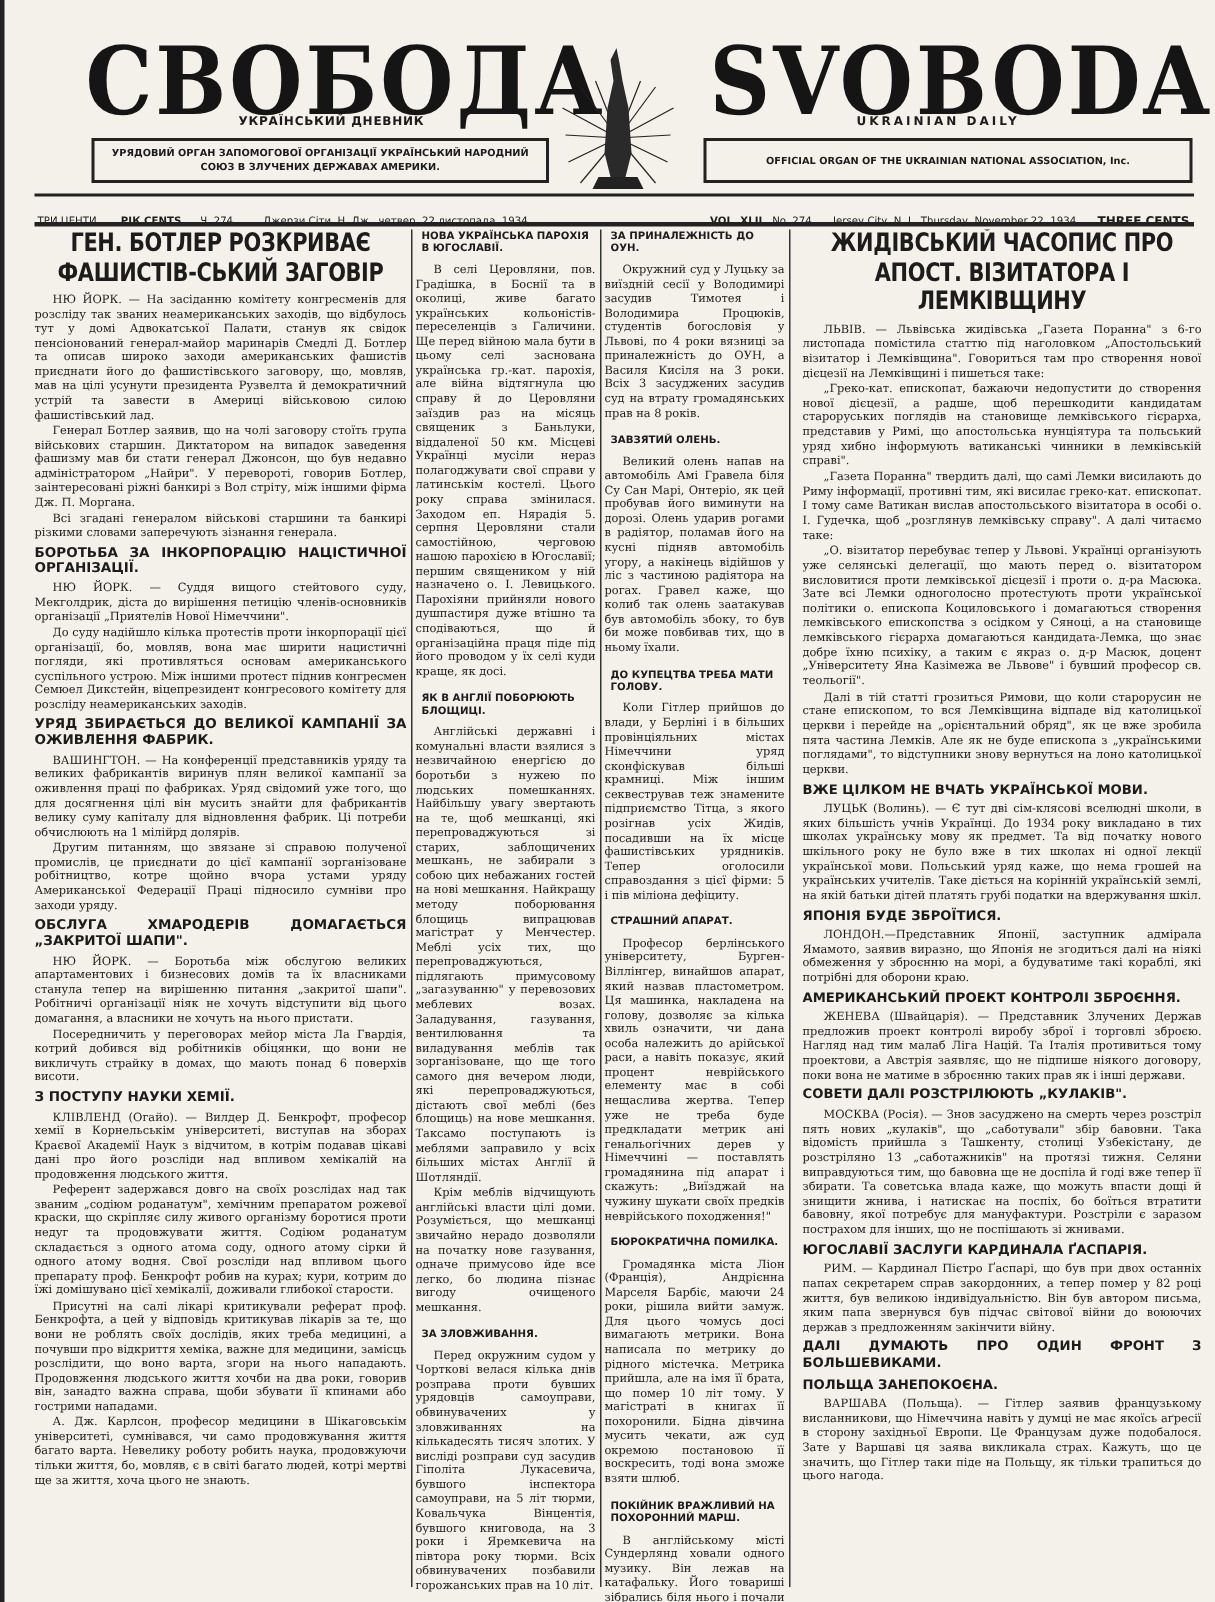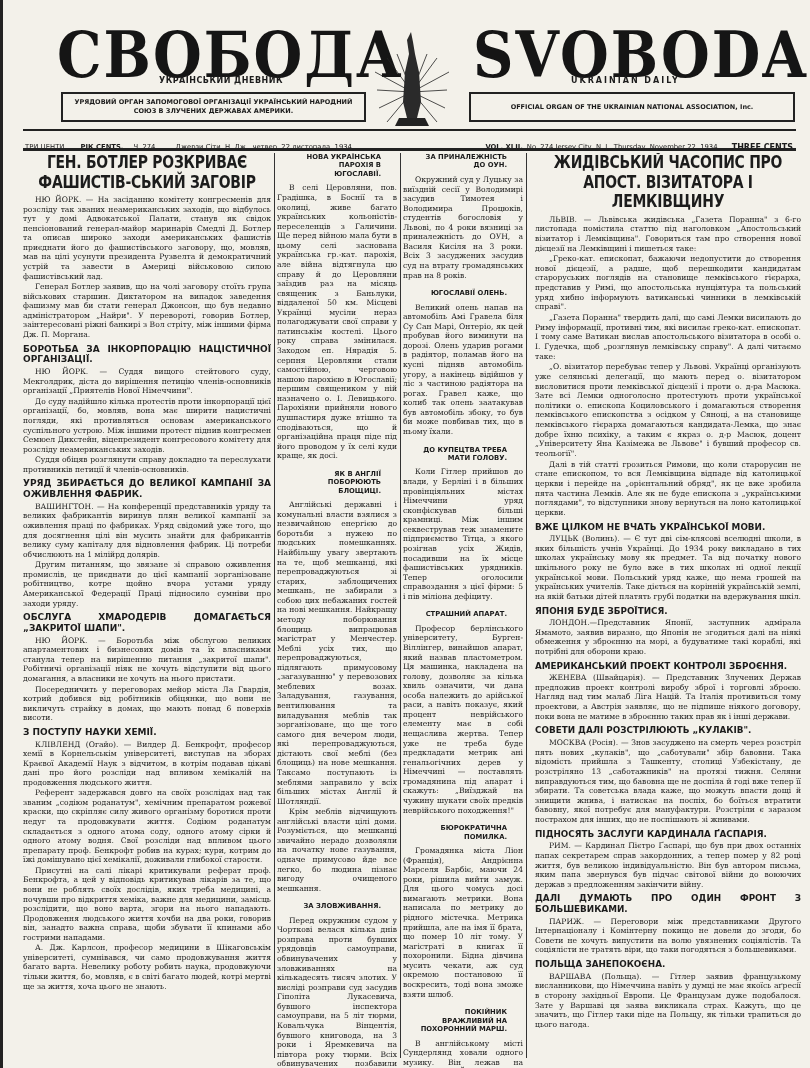--- a/index.html
+++ b/index.html
@@ -21,21 +21,21 @@
 .dateline{position:absolute;left:22px;right:14px;top:131px;height:32px;font-family:"DejaVu Sans",sans-serif;font-size:6.8px;display:flex;align-items:center}
 .rule-bot{position:absolute;left:20px;right:14px;top:148px;border-top:3px solid #222}
 .col{position:absolute;top:153px;font-size:7.6px;line-height:1.26;text-align:justify;overflow:hidden}
 .col p{text-indent:12px;margin-bottom:1px}
 .c1{left:20px;width:248px;height:915px}
 .c2{left:274px;width:120px;height:915px}
 .c3{left:400px;width:120px;height:915px}
 .vr{position:absolute;top:153px;width:0;border-left:1px solid #333;height:905px}
 .h-big{font-family:"DejaVu Sans",sans-serif;font-weight:bold;font-size:17px;line-height:1.15;text-align:center;transform:scaleX(.82);transform-origin:center;margin:0 -22px 3px -22px;letter-spacing:-.3px}
 .h-mid{font-family:"DejaVu Sans",sans-serif;font-weight:bold;font-size:9px;line-height:1.2;margin:4px 0 2px}
-.h-sm{font-family:"DejaVu Sans",sans-serif;font-weight:bold;font-size:6.8px;text-align:right;line-height:1.25;margin:9px 16px 5px}
+.h-sm{font-family:"DejaVu Sans",sans-serif;font-weight:bold;font-size:6.8px;text-align:left;line-height:1.25;margin:9px 4px 5px}
 .c2 .h-sm:first-child,.c3 .h-sm:first-child,.c4 .h-sm:first-child{margin-top:0}
 .right-wide{position:absolute;left:532px;top:153px;width:266px;height:915px;font-size:7.6px;line-height:1.27;text-align:justify;overflow:hidden}
 .right-wide p{text-indent:14px;margin-bottom:1px}
 .right-wide .h-big{font-size:17px;margin:0 -22px 3px -22px}
 .right-wide .h-mid{font-size:8.8px}
 </style>
 </head>
 <body>
 
 <div class="page">
@@ -68,37 +68,37 @@
   </div>
 
   <div class="rule-top"></div>
   <div class="dateline">
     <span style="margin-right:14px">ТРИ ЦЕНТИ.</span>
     <b style="margin-right:10px">РІК CENTS.</b>
     <span style="margin-right:18px">Ч. 274.</span>
     <span>Джерзи Сіти, Н. Дж., четвер, 22 листопада, 1934.</span>
     <span style="flex:1"></span>
     <b style="margin-right:4px">VOL. XLII.</b>
-    <span style="">No. 274.</span>
+    <span style="margin-right:12px">No. 274.</span>
     <span style="margin-right:12px">Jersey City, N. J., Thursday, November 22, 1934.</span>
     <b style="font-size:8px">THREE CENTS.</b>
   </div>
   <div class="rule-bot"></div>
 
   <div class="col c1">
     <div class="h-big">ГЕН. БОТЛЕР РОЗКРИВАЄ ФАШИСТІВ-СЬКИЙ ЗАГОВІР</div>
     <p>НЮ ЙОРК. — На засіданню комітету конгресменів для розсліду так званих неамериканських заходів, що відбулось тут у домі Адвокатської Палати, станув як свідок пенсіонований генерал-майор маринарів Смедлі Д. Ботлер та описав широко заходи американських фашистів приєднати його до фашистівського заговору, що, мовляв, мав на цілі усунути президента Рузвелта й демократичний устрій та завести в Америці військовою силою фашистівський лад.</p>
     <p>Генерал Ботлер заявив, що на чолі заговору стоїть група військових старшин. Диктатором на випадок заведення фашизму мав би стати генерал Джонсон, що був недавно адміністратором „Найри". У перевороті, говорив Ботлер, заінтересовані ріжні банкирі з Вол стріту, між іншими фірма Дж. П. Моргана.</p>
+    <p>Всі згадані генералом військові старшини та банкирі різкими словами заперечують зізнання генерала.</p>
     <div class="h-mid">БОРОТЬБА ЗА ІНКОРПОРАЦІЮ НАЦІСТИЧНОЇ ОРГАНІЗАЦІЇ.</div>
     <p>НЮ ЙОРК. — Суддя вищого стейтового суду, Мекголдрик, діста до вирішення петицію членів-основників організації „Приятелів Нової Німеччини".</p>
     <p>До суду надійшло кілька протестів проти інкорпорації цієї організації, бо, мовляв, вона має ширити нацистичні погляди, які противляться основам американського суспільного устрою. Між іншими протест піднив конгресмен Семюел Дикстейн, віцепрезидент конгресового комітету для розсліду неамериканських заходів.</p>
-    <p>Суддя обіцяв розглянути справу докладно та переслухати противників петиції й членів-основників.</p>
     <div class="h-mid">УРЯД ЗБИРАЄТЬСЯ ДО ВЕЛИКОЇ КАМПАНІЇ ЗА ОЖИВЛЕННЯ ФАБРИК.</div>
     <p>ВАШИНГТОН. — На конференції представників уряду та великих фабрикантів виринув плян великої кампанії за оживлення праці по фабриках. Уряд свідомий уже того, що для досягнення цілі він мусить знайти для фабрикантів велику суму капіталу для відновлення фабрик. Ці потреби обчислюють на 1 мілійрд долярів.</p>
-    <p>Другим питанням, що звязане зі справою оживлення промислів, це приєднати до цієї кампанії зорганізоване робітництво, котре щойно вчора устами уряду Американської Федерації Праці підносило сумніви про заходи уряду.</p>
+    <p>Другим питанням, що звязане зі справою полученої промислів, це приєднати до цієї кампанії зорганізоване робітництво, котре щойно вчора устами уряду Американської Федерації Праці підносило сумніви про заходи уряду.</p>
     <div class="h-mid">ОБСЛУГА ХМАРОДЕРІВ ДОМАГАЄТЬСЯ „ЗАКРИТОЇ ШАПИ".</div>
     <p>НЮ ЙОРК. — Боротьба між обслугою великих апартаментових і бизнесових домів та їх власниками станула тепер на вирішенню питання „закритої шапи". Робітничі організації ніяк не хочуть відступити від цього домагання, а власники не хочуть на нього пристати.</p>
     <p>Посередничить у переговорах мейор міста Ла Гвардія, котрий добився від робітників обіцянки, що вони не викличуть страйку в домах, що мають понад 6 поверхів висоти.</p>
     <div class="h-mid">З ПОСТУПУ НАУКИ ХЕМІЇ.</div>
     <p>КЛІВЛЕНД (Огайо). — Вилдер Д. Бенкрофт, професор хемії в Корнельськім університеті, виступав на зборах Краєвої Академії Наук з відчитом, в котрім подавав цікаві дані про його розсліди над впливом хемікалій на продовження людського життя.</p>
     <p>Референт задержався довго на своїх розслідах над так званим „содіюм роданатум", хемічним препаратом рожевої краски, що скріпляє силу живого організму боротися проти недуг та продовжувати життя. Содіюм роданатум складається з одного атома соду, одного атому сірки й одного атому водня. Свої розсліди над впливом цього препарату проф. Бенкрофт робив на курах; кури, котрим до їжі домішувано цієї хемікалії, доживали глибокої старости.</p>
     <p>Присутні на салі лікарі критикували реферат проф. Бенкрофта, а цей у відповідь критикував лікарів за те, що вони не роблять своїх дослідів, яких треба медицині, а почувши про відкриття хеміка, важне для медицини, замісць розслідити, що воно варта, згори на нього нападають. Продовження людського життя хочби на два роки, говорив він, занадто важна справа, щоби збувати її кпинами або гострими нападами.</p>
     <p>А. Дж. Карлсон, професор медицини в Шікаговськім університеті, сумнівався, чи само продовжування життя багато варта. Невелику роботу робить наука, продовжуючи тільки життя, бо, мовляв, є в світі багато людей, котрі мертві ще за життя, хоча цього не знають.</p>
   </div>
   <div class="vr" style="left:271px"></div>
@@ -111,21 +111,21 @@
     <p>Крім меблів відчищують англійські власти цілі доми. Розуміється, що мешканці звичайно нерадо дозволяли на початку нове газування, одначе примусово йде все легко, бо людина пізнає вигоду очищеного мешкання.</p>
     <div class="h-sm">ЗА ЗЛОВЖИВАННЯ.</div>
     <p>Перед окружним судом у Чорткові велася кілька днів розправа проти бувших урядовців самоуправи, обвинувачених у зловживаннях на кількадесять тисяч злотих. У висліді розправи суд засудив Гіполіта Лукасевича, бувшого інспектора самоуправи, на 5 літ тюрми, Ковальчука Вінцентія, бувшого книговода, на 3 роки і Яремкевича на півтора року тюрми. Всіх обвинувачених позбавили горожанських прав на 10 літ.</p>
 
   </div>
   <div class="vr" style="left:397px"></div>
 
   <div class="col c3">
     <div class="h-sm">ЗА ПРИНАЛЕЖНІСТЬ ДО ОУН.</div>
     <p>Окружний суд у Луцьку за виїздній сесії у Володимирі засудив Тимотея і Володимира Процюків, студентів богословія у Львові, по 4 роки вязниці за приналежність до ОУН, а Василя Кисіля на 3 роки. Всіх 3 засуджених засудив суд на втрату громадянських прав на 8 років.</p>
-    <div class="h-sm">ЮГОСЛАВІЇ ОЛЕНЬ.</div>
+    <div class="h-sm">ЗАВЗЯТИЙ ОЛЕНЬ.</div>
     <p>Великий олень напав на автомобіль Амі Гравела біля Су Сан Марі, Онтеріо, як цей пробував його виминути на дорозі. Олень ударив рогами в радіятор, поламав його на кусні підняв автомобіль угору, а накінець відійшов у ліс з частиною радіятора на рогах. Гравел каже, що колиб так олень заатакував був автомобіль збоку, то був би може повбивав тих, що в ньому їхали.</p>
     <div class="h-sm">ДО КУПЕЦТВА ТРЕБА МАТИ ГОЛОВУ.</div>
     <p>Коли Гітлер прийшов до влади, у Берліні і в більших провінціяльних містах Німеччини уряд сконфіскував більші крамниці. Між іншим секвестрував теж знамените підприємство Тітца, з якого розігнав усіх Жидів, посадивши на їх місце фашистівських урядників. Тепер оголосили справоздання з цієї фірми: 5 і пів міліона дефіциту.</p>
     <div class="h-sm">СТРАШНИЙ АПАРАТ.</div>
     <p>Професор берлінського університету, Бурген-Віллінгер, винайшов апарат, який назвав пластометром. Ця машинка, накладена на голову, дозволяє за кілька хвиль означити, чи дана особа належить до арійської раси, а навіть показує, який процент неврійського елементу має в собі нещаслива жертва. Тепер уже не треба буде предкладати метрик ані генальогічних дерев у Німеччині — поставлять громадянина під апарат і скажуть: „Виїзджай на чужину шукати своїх предків неврійського походження!"</p>
     <div class="h-sm">БЮРОКРАТИЧНА ПОМИЛКА.</div>
     <p>Громадянка міста Ліон (Франція), Андрієнна Марселя Барбіє, маючи 24 роки, рішила вийти замуж. Для цього чомусь досі вимагають метрики. Вона написала по метрику до рідного містечка. Метрика прийшла, але на імя її брата, що помер 10 літ тому. У магістраті в книгах її похоронили. Бідна дівчина мусить чекати, аж суд окремою постановою її воскресить, тоді вона зможе взяти шлюб.</p>
     <div class="h-sm">ПОКІЙНИК ВРАЖЛИВИЙ НА ПОХОРОННИЙ МАРШ.</div>
     <p>В англійському місті Сундерлянд ховали одного музику. Він лежав на катафальку. Його товариші зібрались біля нього і почали грати похоронний марш на вічну його дорогу. Тоді почули, що щось починає хропіти. Покійник прокинувся, бо спав летаргічним сном. Його відвезли до шпиталю і там він скоро очуняв. Якби не музикальні приятелі, поховалиб його живцем.</p>
 
@@ -150,20 +150,19 @@
     <p>„О. візитатор перебуває тепер у Львові. Українці організують уже селянські делегації, що мають перед о. візитатором висловитися проти лемківської дієцезії і проти о. д-ра Масюка. Зате всі Лемки одноголосно протестують проти української політики о. епископа Коциловського і домагаються створення лемківського епископства з осідком у Сяноці, а на становище лемківського гієрарха домагаються кандидата-Лемка, що знає добре їхню психіку, а таким є якраз о. д-р Масюк, доцент „Університету Яна Казімежа ве Львове" і бувший професор св. теольогії".</p>
     <p>Далі в тій статті грозиться Римови, що коли старорусин не стане епископом, то вся Лемківщина відпаде від католицької церкви і перейде на „орієнтальний обряд", як це вже зробила пята частина Лемків. Але як не буде епископа з „українськими поглядами", то відступники знову вернуться на лоно католицької церкви.</p>
     <div class="h-mid">ВЖЕ ЦІЛКОМ НЕ ВЧАТЬ УКРАЇНСЬКОЇ МОВИ.</div>
     <p>ЛУЦЬК (Волинь). — Є тут дві сім-клясові вселюдні школи, в яких більшість учнів Українці. До 1934 року викладано в тих школах українську мову як предмет. Та від початку нового шкільного року не було вже в тих школах ні одної лекції української мови. Польський уряд каже, що нема грошей на українських учителів. Таке діється на корінній українській землі, на якій батьки дітей платять грубі податки на вдержування шкіл.</p>
     <div class="h-mid">ЯПОНІЯ БУДЕ ЗБРОЇТИСЯ.</div>
     <p>ЛОНДОН.—Представник Японії, заступник адмірала Ямамото, заявив виразно, що Японія не згодиться далі на ніякі обмеження у зброєнню на морі, а будуватиме такі кораблі, які потрібні для оборони краю.</p>
     <div class="h-mid">АМЕРИКАНСЬКИЙ ПРОЕКТ КОНТРОЛІ ЗБРОЄННЯ.</div>
     <p>ЖЕНЕВА (Швайцарія). — Представник Злучених Держав предложив проект контролі виробу зброї і торговлі зброєю. Нагляд над тим малаб Ліга Націй. Та Італія противиться тому проектови, а Австрія заявляє, що не підпише ніякого договору, поки вона не матиме в зброєнню таких прав як і інші держави.</p>
     <div class="h-mid">СОВЕТИ ДАЛІ РОЗСТРІЛЮЮТЬ „КУЛАКІВ".</div>
     <p>МОСКВА (Росія). — Знов засуджено на смерть через розстріл пять нових „кулаків", що „саботували" збір бавовни. Така відомість прийшла з Ташкенту, столиці Узбекістану, де розстріляно 13 „саботажників" на протязі тижня. Селяни виправдуються тим, що бавовна ще не доспіла й годі вже тепер її збирати. Та советська влада каже, що можуть впасти дощі й знищити жнива, і натискає на поспіх, бо боїться втратити бавовну, якої потребує для мануфактури. Розстріли є заразом пострахом для інших, що не поспішають зі жнивами.</p>
-    <div class="h-mid">ПІДНОСЯТЬ ЗАСЛУГИ КАРДИНАЛА ҐАСПАРІЯ.</div>
+    <div class="h-mid">ЮГОСЛАВІЇ ЗАСЛУГИ КАРДИНАЛА ҐАСПАРІЯ.</div>
     <p>РИМ. — Кардинал Пієтро Ґаспарі, що був при двох останніх папах секретарем справ закордонних, а тепер помер у 82 році життя, був великою індивідуальністю. Він був автором письма, яким папа звернувся був підчас світової війни до воюючих держав з предложенням закінчити війну.</p>
     <div class="h-mid">ДАЛІ ДУМАЮТЬ ПРО ОДИН ФРОНТ З БОЛЬШЕВИКАМИ.</div>
-    <p>ПАРИЖ. — Переговори між представниками Другого Інтернаціоналу і Комінтерну покищо не довели до згоди, бо Совети не хочуть випустити на волю увязнених соціялістів. Та соціялісти не тратять віри, що таки погодяться з большевиками.</p>
     <div class="h-mid">ПОЛЬЩА ЗАНЕПОКОЄНА.</div>
     <p>ВАРШАВА (Польща). — Гітлер заявив французькому висланникови, що Німеччина навіть у думці не має якоїсь аґресії в сторону західньої Европи. Це Французам дуже подобалося. Зате у Варшаві ця заява викликала страх. Кажуть, що це значить, що Гітлер таки піде на Польщу, як тільки трапиться до цього нагода.</p>
   </div>
 </div>
 
 </body></html>

